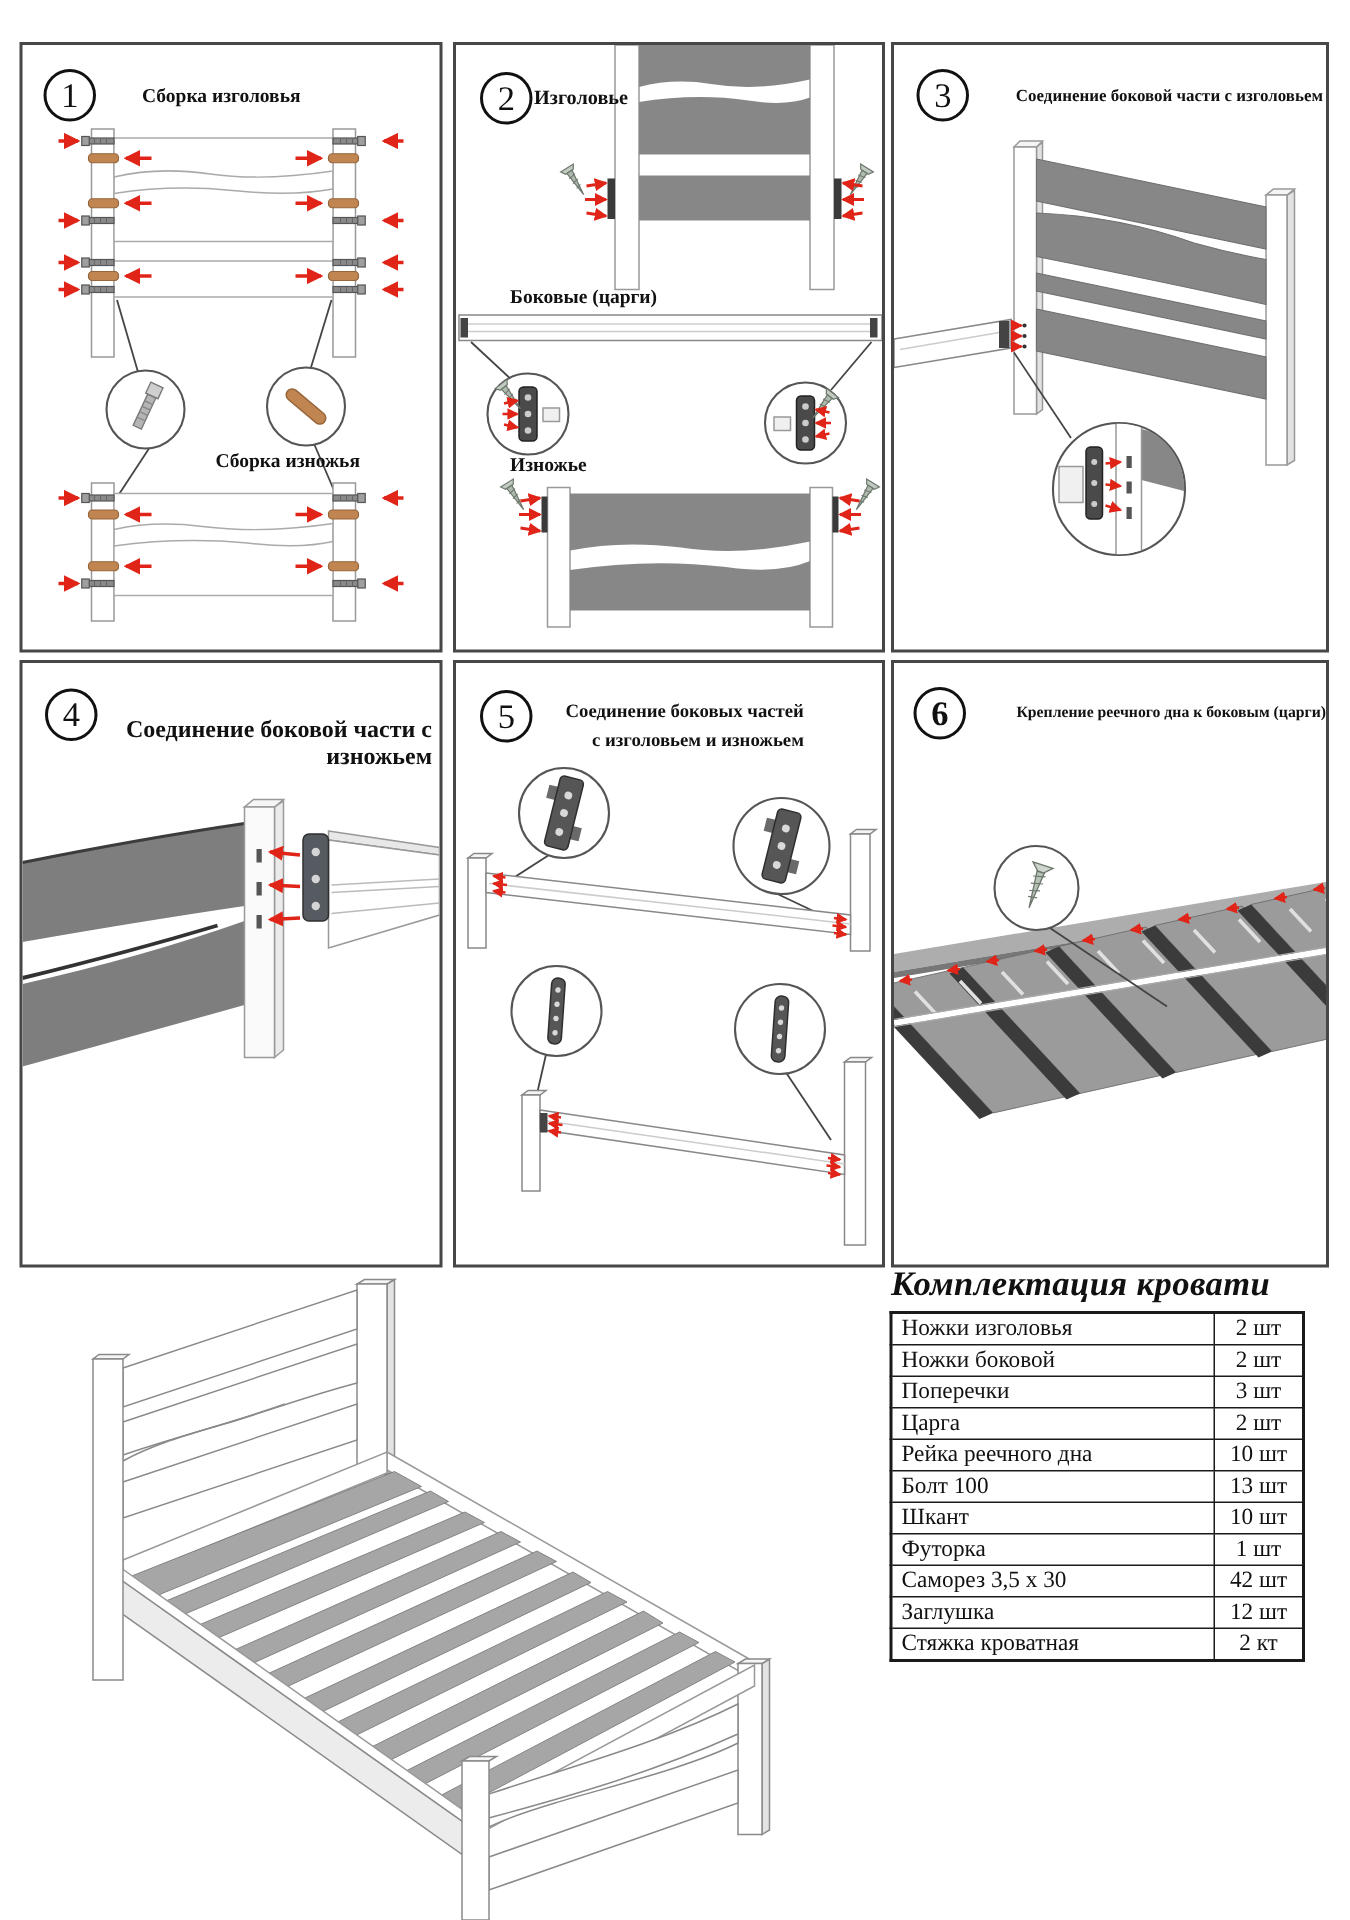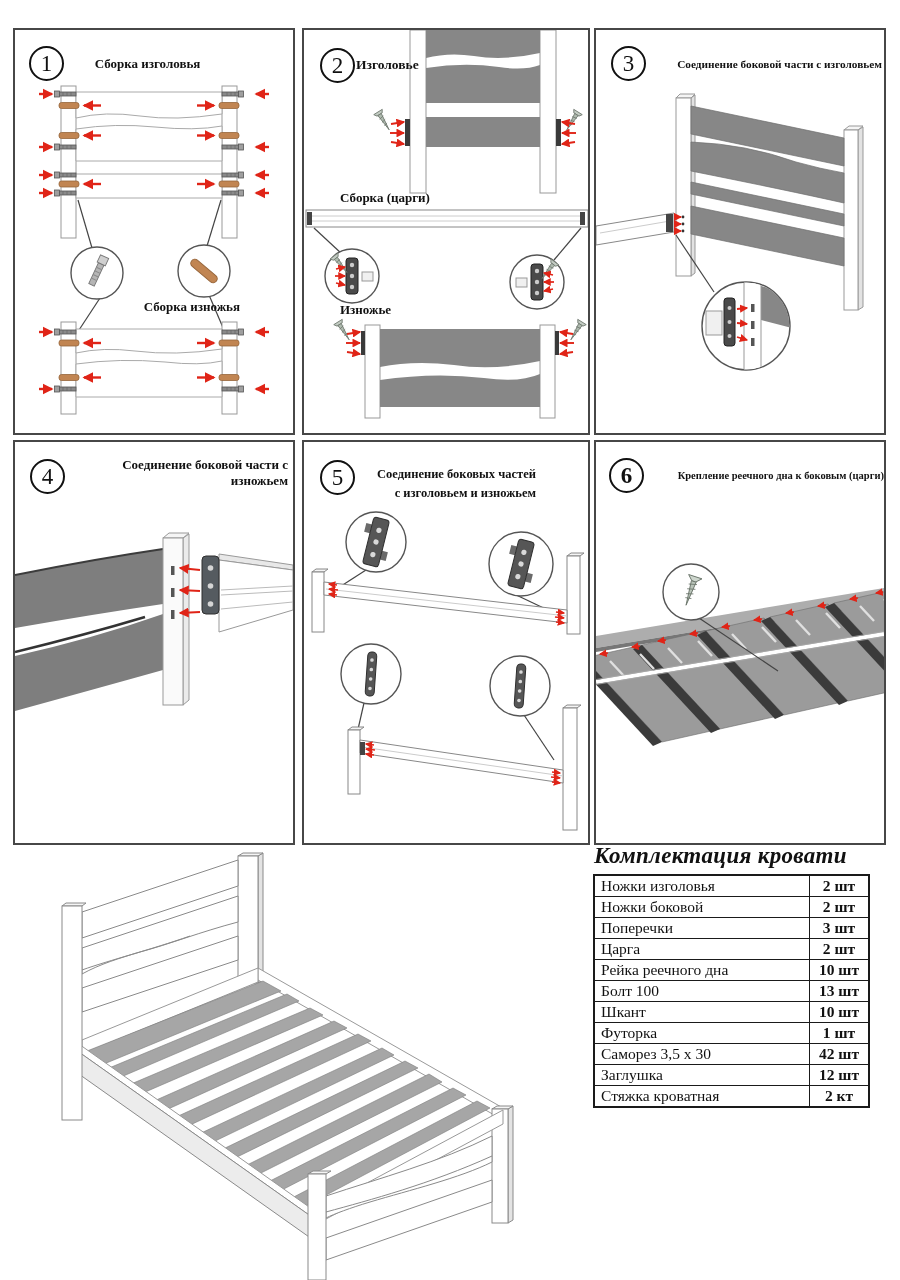--- a/index.html
+++ b/index.html
@@ -9,21 +9,21 @@
   .badge{position:absolute;width:31px;height:31px;border:2px solid #111;border-radius:50%;
          display:flex;align-items:center;justify-content:center;font-size:23px;line-height:1;
          background:#fff;z-index:3;}
   .badge.bold{font-weight:bold;}
   .ptitle{position:absolute;font-weight:bold;z-index:3;text-align:right;}
   svg.draw{position:absolute;left:0;top:0;z-index:1;}
   .parts{position:absolute;left:593px;top:843px;width:279px;}
   .parts-title{font-size:23px;font-weight:bold;font-style:italic;margin:0 0 5px 1px;letter-spacing:0.3px;}
   table.plist{border-collapse:collapse;width:277px;border:2.4px solid #1a1a1a;}
   table.plist td{border:1.6px solid #1a1a1a;font-size:15.5px;height:19px;padding:0.5px 6px;}
-  table.plist td.pqty{text-align:center;width:54px;padding:0.5px 2px;font-weight:bold;}
+  table.plist td.pqty{text-align:center;width:54px;padding:0.5px 2px;}
   .bed{position:absolute;left:30px;top:852px;z-index:1;}
 </style>
 </head>
 <body>
 
 <div class="page">
 
   <section class="panel" style="left:13px;top:28px;width:282px;height:407px">
     <div class="badge" style="left:14px;top:16px">
       <span>1</span>
@@ -138,21 +138,21 @@
         </g>
       </g>
     </svg>
   </section>
 
   <section class="panel" style="left:302px;top:28px;width:288px;height:407px">
     <div class="badge" style="left:16px;top:18px">
       <span>2</span>
       </div>
     <div class="ptitle" style="left:52px;top:27px;font-size:13.5px">Изголовье</div>
-    <div class="ptitle" style="left:36px;top:160px;font-size:13px">Сборка (царги)</div>
+    <div class="ptitle" style="left:36px;top:160px;font-size:13px">Боковые (царги)</div>
     <div class="ptitle" style="left:36px;top:272px;font-size:13px">Изножье</div>
     <svg class="draw" width="284" height="403" viewBox="0 0 284 403">
       <defs>
         <marker id="a2" markerWidth="4.6" markerHeight="4.6" refX="8.6" refY="5" viewBox="0 0 10 10" orient="auto">
           <path d="M0,0 L10,5 L0,10 Z" fill="#e02417"></path>
           </marker>
         <g id="scr2">
             <path d="M-5,0 L5,0 L3,3 L-3,3 Z" fill="#c2cbc2" stroke="#6d776d" stroke-width="0.8"></path>
           <path d="M-2,3 L2,3 L0,21 Z" fill="#aebaae" stroke="#6d776d" stroke-width="0.8"></path>
           <line x1="-2.5" y1="7" x2="2.5" y2="6" stroke="#6d776d" stroke-width="0.7"></line>
@@ -300,21 +300,21 @@
             </g>
         </g>
       </g>
     </svg>
   </section>
 
   <section class="panel" style="left:13px;top:440px;width:282px;height:405px">
     <div class="badge" style="left:15px;top:17px">
       <span>4</span>
       </div>
-    <div class="ptitle" style="left:48px;top:15px;width:225px;font-size:13px">Соединение боковой части с изножьем</div>
+    <div class="ptitle" style="left:48px;top:36px;width:225px;font-size:16px">Соединение боковой части с изножьем</div>
     <svg class="draw" width="278" height="401" viewBox="0 0 278 401">
       <defs>
         <marker id="a4" markerWidth="4.6" markerHeight="4.6" refX="8.6" refY="5" viewBox="0 0 10 10" orient="auto">
           <path d="M0,0 L10,5 L0,10 Z" fill="#e02417"></path>
           </marker>
       </defs>
       <g>
         <path d="M0,133 Q80,117 148,107 L148,162 Q80,172 0,186 Z" fill="#7e7e7e"></path>
         <path d="M0,133 Q80,117 148,107" fill="none" stroke="#3c3c3c" stroke-width="2"></path>
         <path d="M0,214 Q80,196 148,172 L148,228 Q80,247 0,269 Z" fill="#7e7e7e"></path>

